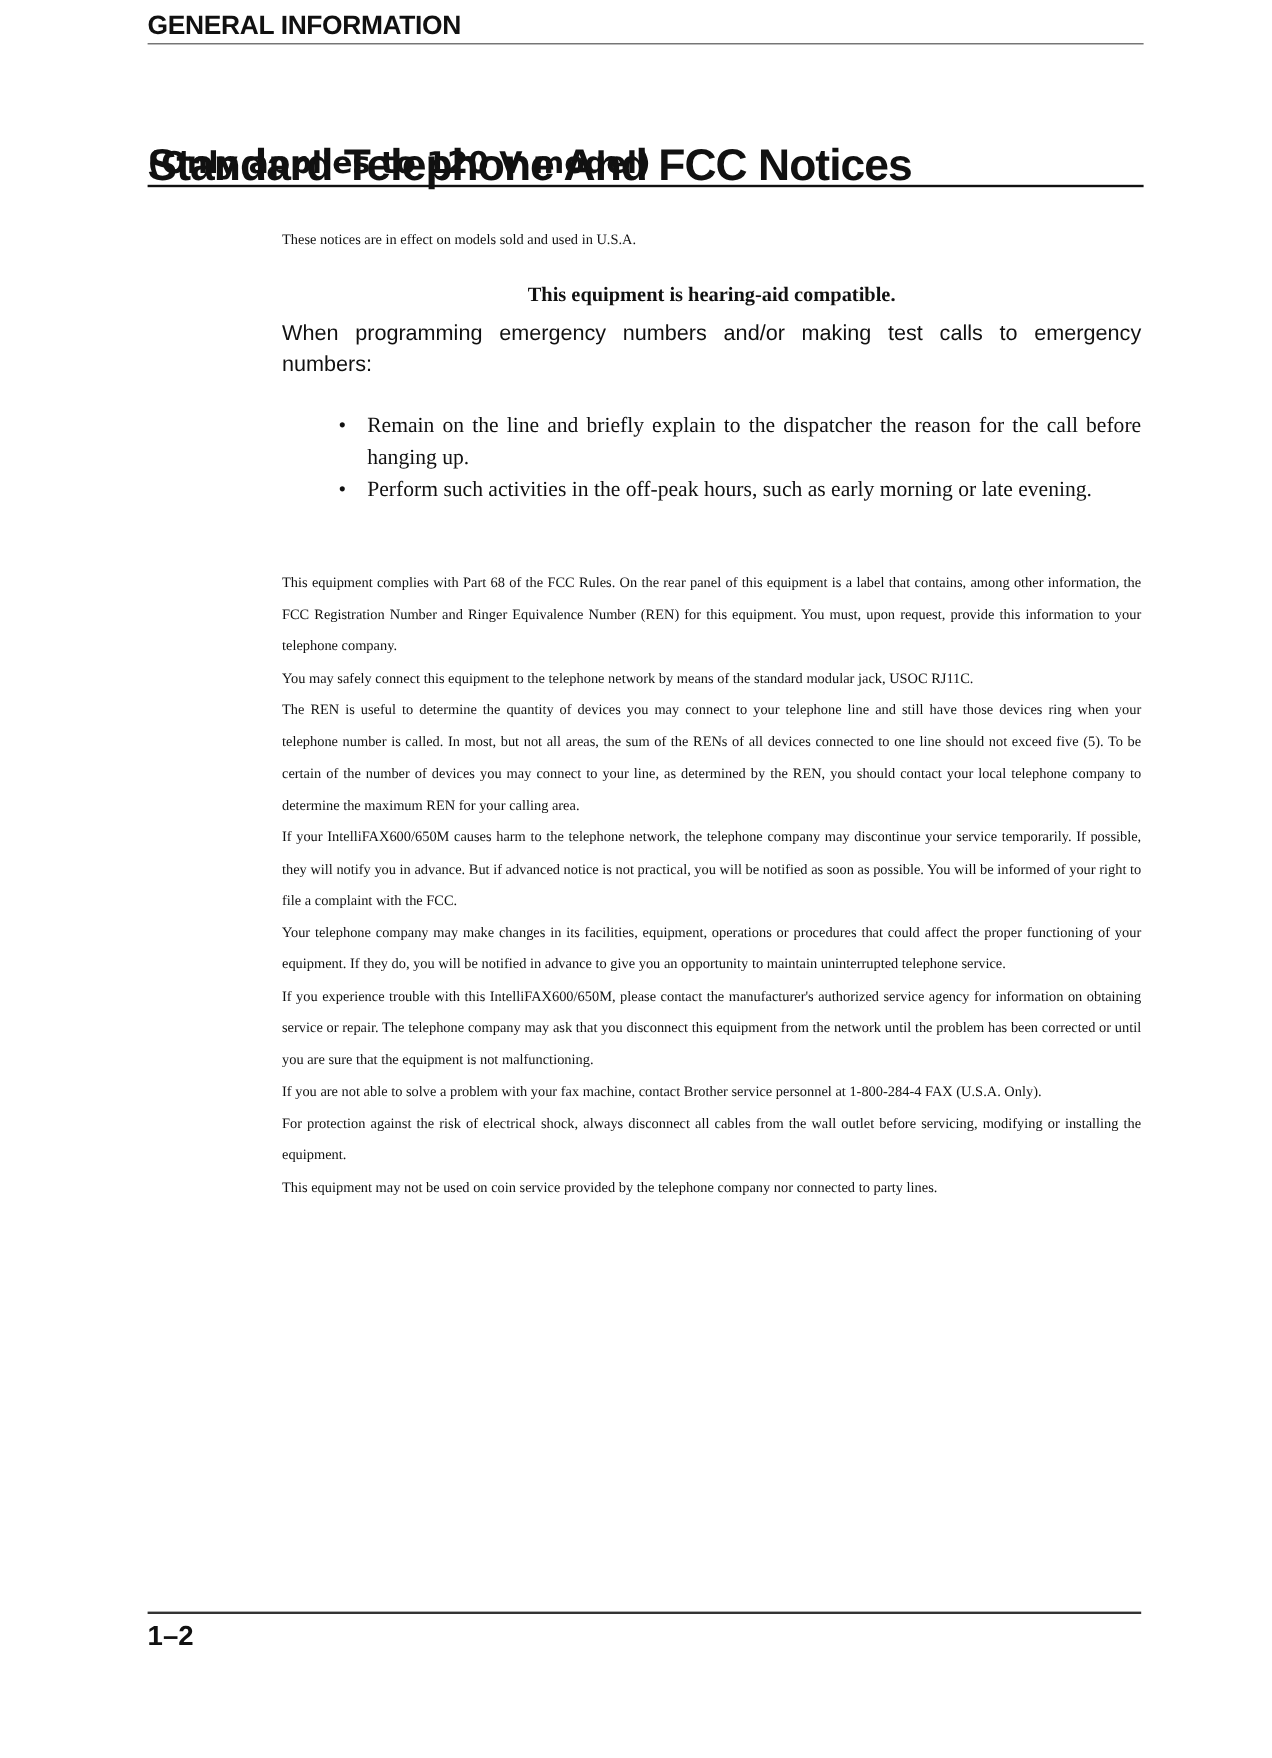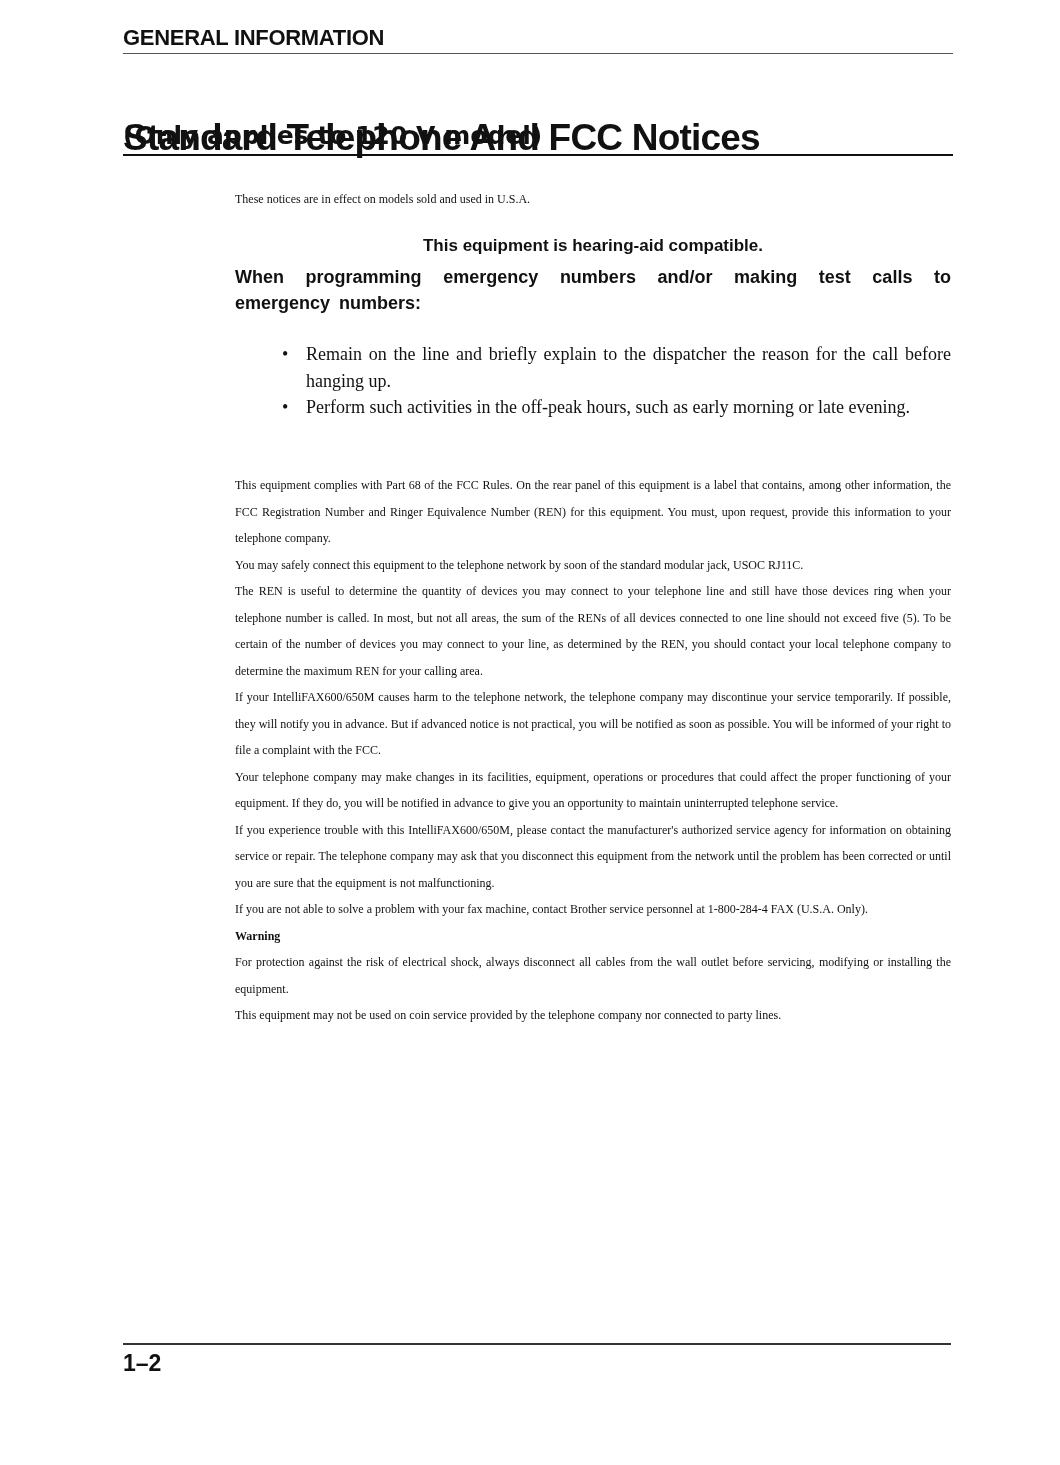--- a/index.html
+++ b/index.html
@@ -1,18 +1,18 @@
 <!DOCTYPE html>
 <html><head>
 <meta charset="utf-8">
 <style>
   html, body { margin: 0; padding: 0; background: #ffffff; }
   body { width: 1060px; height: 1465px; position: relative; overflow: hidden; color: #111; }
   .section-header {
-    position: absolute; left: 123px; top: 25px; width: 830px;
+    position: absolute; left: 123px; top: 8px; width: 830px;
     font-family: "Liberation Sans", sans-serif; font-weight: bold; font-size: 22px;
     letter-spacing: -0.3px; padding-bottom: 2px; border-bottom: 1px solid #555;
   }
   .title {
     position: absolute; left: 123px; top: 88px;
     font-family: "Liberation Sans", sans-serif; font-weight: bold; font-size: 37px;
     letter-spacing: -0.8px; line-height: 44px; margin-top: 28px;
   }
   .subtitle {
     position: absolute; left: 123px; top: 118px; width: 830px;
@@ -20,25 +20,25 @@
     line-height: 36px; border-bottom: 2px solid #111;
   }
   .body {
     position: absolute; left: 235px; width: 716px;
     font-family: "Liberation Serif", serif; font-size: 12px; line-height: 26.5px;
     text-align: justify;
   }
   .intro { top: 186px; }
   .hearing {
     position: absolute; left: 235px; top: 236px; width: 716px; text-align: center;
-    font-family: Liberation Sans, sans-serif; font-weight: bold; font-size: 17px;
+    font-family: Liberation Serif, serif; font-weight: bold; font-size: 17px;
   }
   .emergency {
     position: absolute; left: 235px; top: 264px; width: 716px; text-align: justify;
-    font-family: "Liberation Sans", sans-serif; font-weight: bold; font-size: 18px; line-height: 26px;
+    font-family: "Liberation Sans", sans-serif; font-weight: normal; font-size: 18px; line-height: 26px;
     word-spacing: 4px;
   }
   .bullets {
     position: absolute; left: 280px; top: 341px; width: 671px; margin: 0; padding: 0; list-style: none;
     font-family: "Liberation Serif", serif; font-size: 18px; line-height: 26.5px; text-align: justify;
   }
   .bullets li { position: relative; padding-left: 26px; margin-bottom: 0; }
   .bullet-dot { position: absolute; left: 2px; top: 0; }
   .fcc { top: 472px; }
   .fcc p { margin: 0; }
@@ -66,25 +66,24 @@
     <span>Remain on the line and briefly explain to the dispatcher the reason for the call before hanging up.</span>
   </li>
   <li>
     <span class="bullet-dot">•</span>
     <span>Perform such activities in the off-peak hours, such as early morning or late evening.</span>
   </li>
 </ul>
 
 <div class="body fcc">
   <p>This equipment complies with Part 68 of the FCC Rules. On the rear panel of this equipment is a label that contains, among other information, the FCC Registration Number and Ringer Equivalence Number (REN) for this equipment. You must, upon request, provide this information to your telephone company.</p>
-  <p>You may safely connect this equipment to the telephone network by soon of the standard modular jack, USOC RJ11C.</p>
+  <p>You may safely connect this equipment to the telephone network by means of the standard modular jack, USOC RJ11C.</p>
   <p>The REN is useful to determine the quantity of devices you may connect to your telephone line and still have those devices ring when your telephone number is called. In most, but not all areas, the sum of the RENs of all devices connected to one line should not exceed five (5). To be certain of the number of devices you may connect to your line, as determined by the REN, you should contact your local telephone company to determine the maximum REN for your calling area.</p>
   <p>If your IntelliFAX600/650M causes harm to the telephone network, the telephone company may discontinue your service temporarily. If possible, they will notify you in advance. But if advanced notice is not practical, you will be notified as soon as possible. You will be informed of your right to file a complaint with the FCC.</p>
   <p>Your telephone company may make changes in its facilities, equipment, operations or procedures that could affect the proper functioning of your equipment. If they do, you will be notified in advance to give you an opportunity to maintain uninterrupted telephone service.</p>
   <p>If you experience trouble with this IntelliFAX600/650M, please contact the manufacturer's authorized service agency for information on obtaining service or repair. The telephone company may ask that you disconnect this equipment from the network until the problem has been corrected or until you are sure that the equipment is not malfunctioning.</p>
   <p>If you are not able to solve a problem with your fax machine, contact Brother service personnel at 1-800-284-4 FAX (U.S.A. Only).</p>
-  <p class="warn-head">Warning</p>
   <p>For protection against the risk of electrical shock, always disconnect all cables from the wall outlet before servicing, modifying or installing the equipment.</p>
   <p>This equipment may not be used on coin service provided by the telephone company nor connected to party lines.</p>
 </div>
 
 <div class="footer-rule"></div>
 <div class="page-num">1–2</div>
 
 </body></html>

